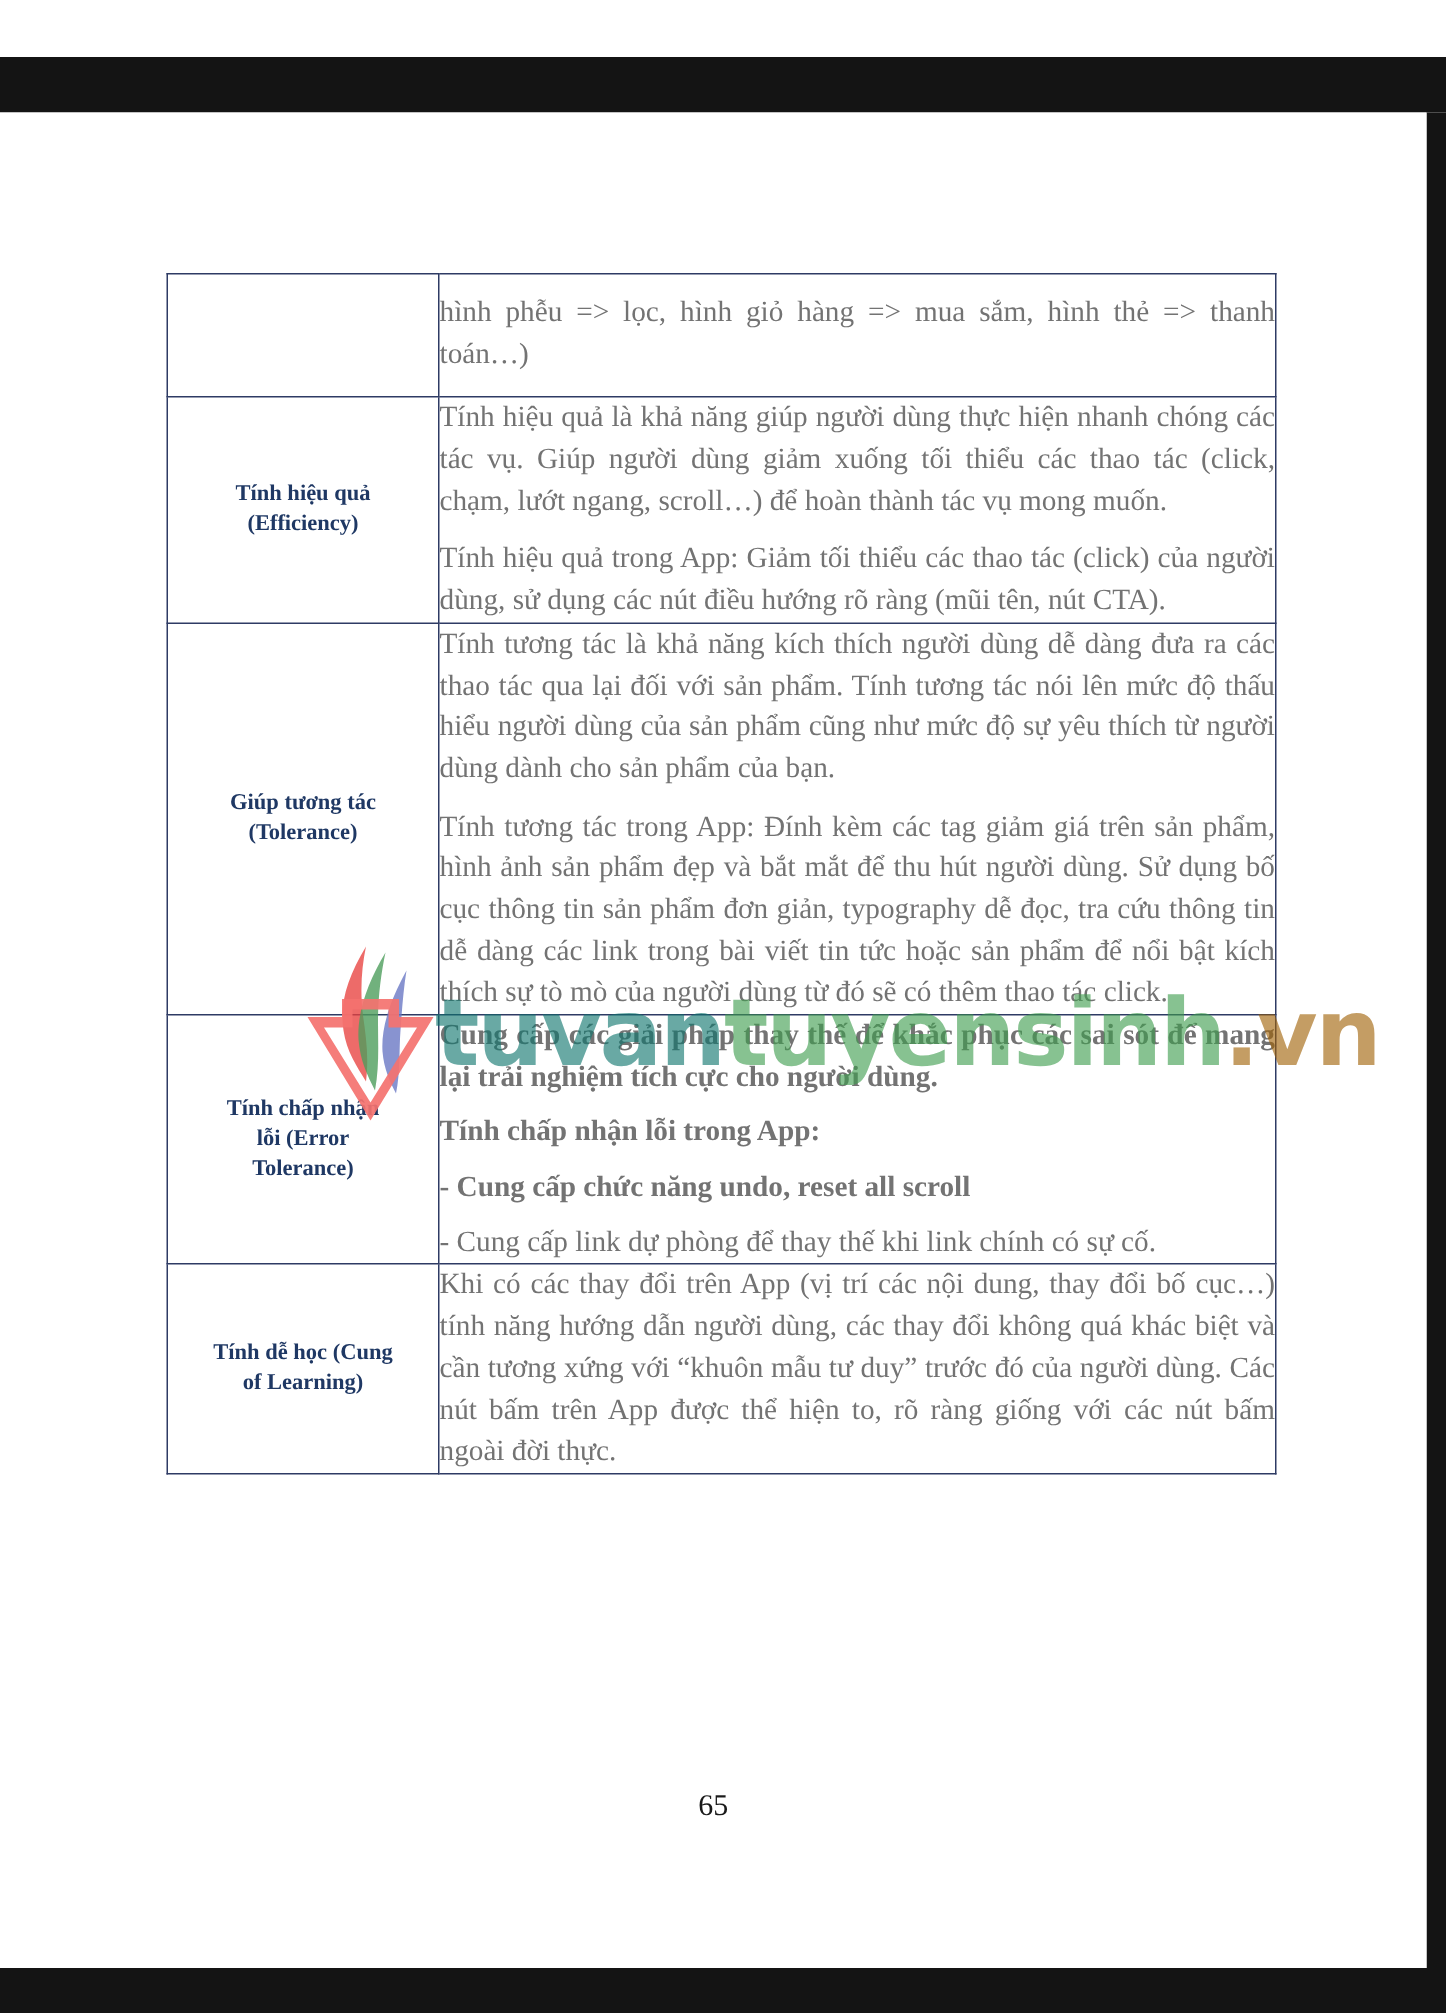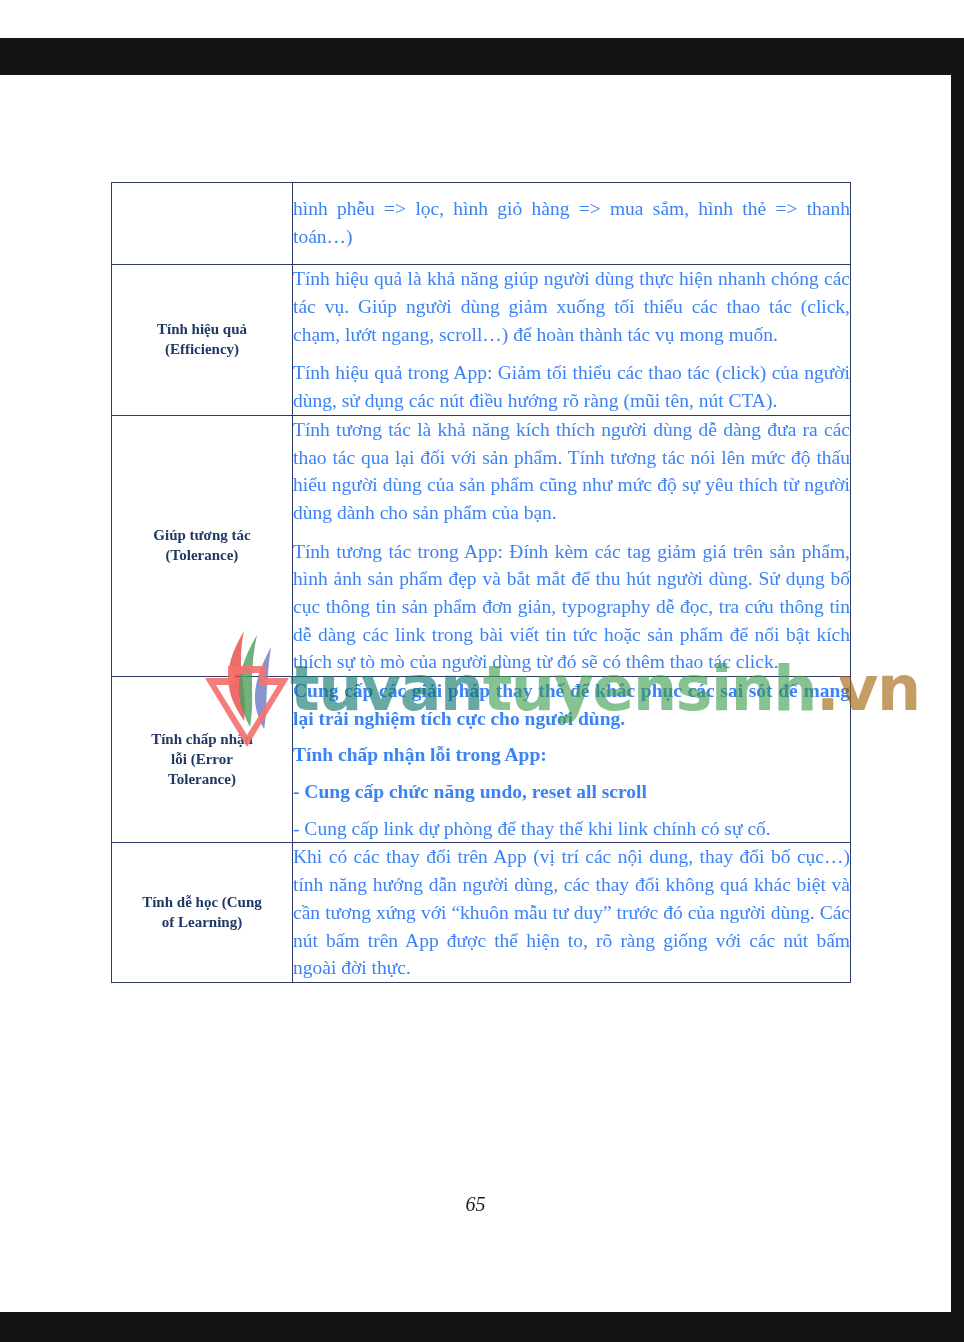--- a/index.html
+++ b/index.html
@@ -69,21 +69,21 @@
 
   .label-text {
     color: #1f3864;
     font-weight: bold;
     font-size: 15px;
     line-height: 1.32;
     font-family: "Liberation Serif", serif;
   }
 
   .body-text {
-    color: #3b82f6;
+    color: #737373;
     font-size: 19.5px;
     line-height: 1.42;
     text-align: justify;
     margin: 0 0 11px 0;
     font-family: "Liberation Serif", serif;
   }
   .body-text:last-child { margin-bottom: 0; }
   .body-text.tight { margin-bottom: 9px; font-weight: bold; }
 
   
@@ -92,21 +92,20 @@
 
   .page-number {
     position: absolute;
     left: 0;
     top: 1118px;       
     width: 951px;
     text-align: center;
     font-size: 20px;
     color: #1a1a1a;
     font-family: "Liberation Serif", serif;
-    font-style: italic;
   }
 
   
   .watermark {
     position: absolute;
     left: 172px;
     top: 550px;        
     width: 700px;
     height: 140px;
     pointer-events: none;

